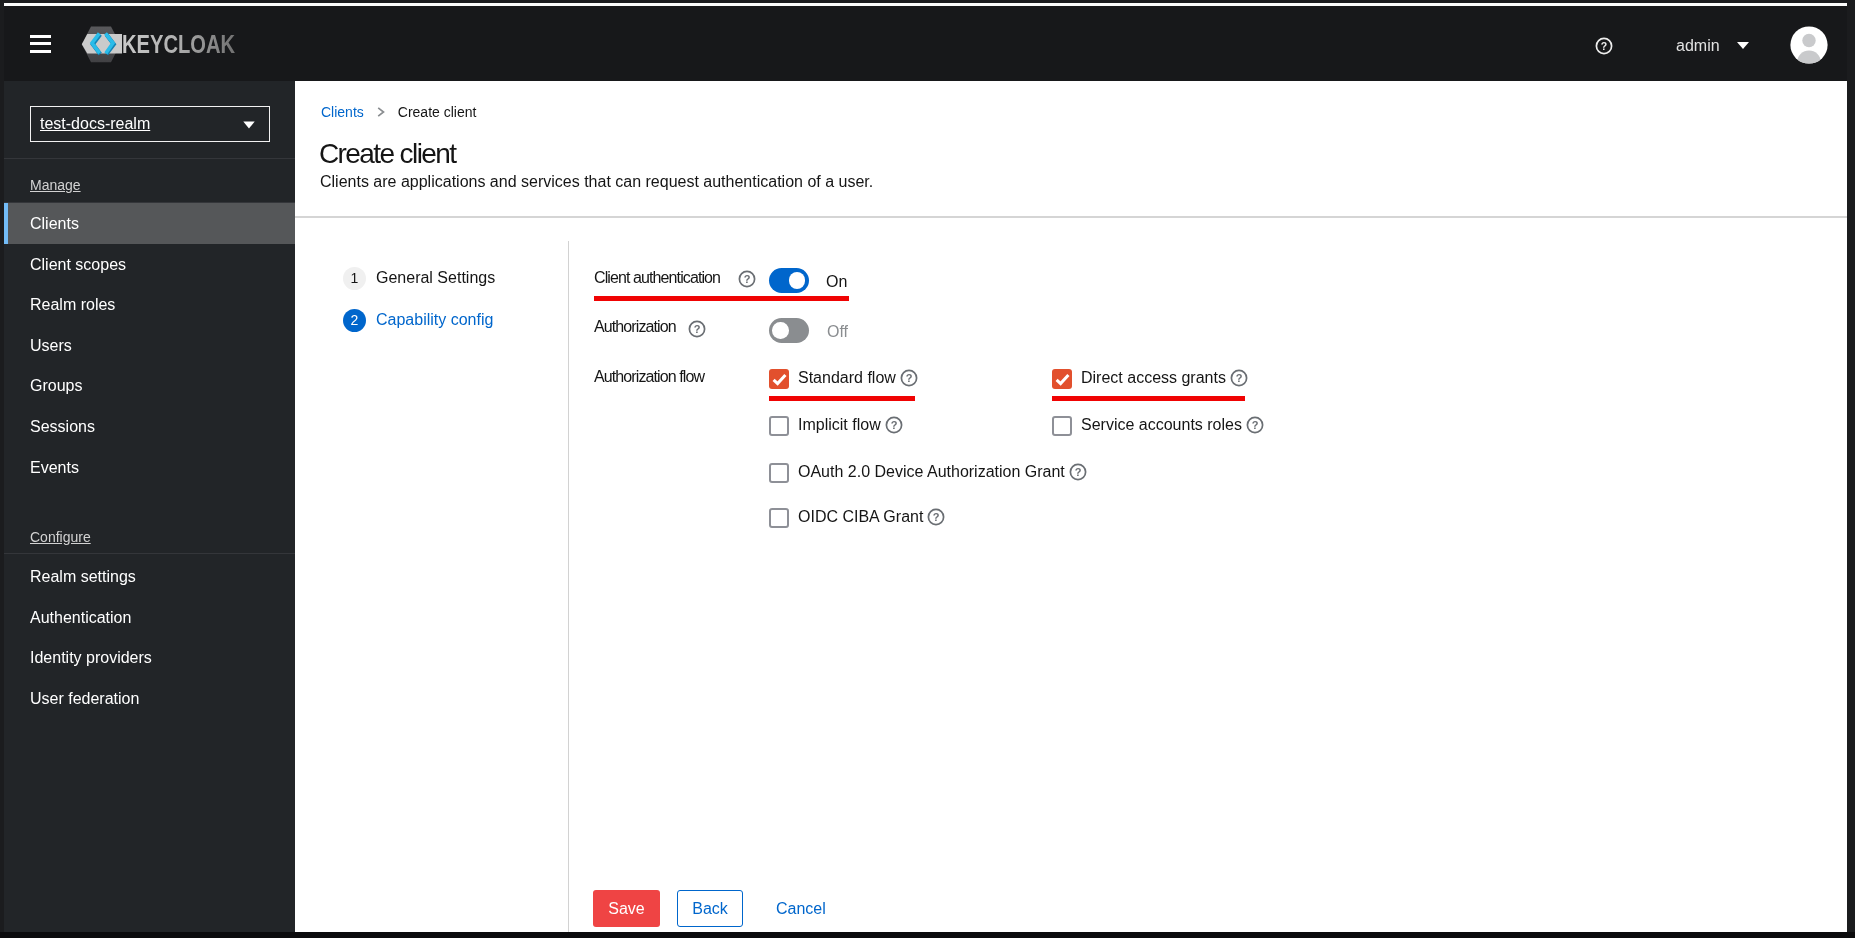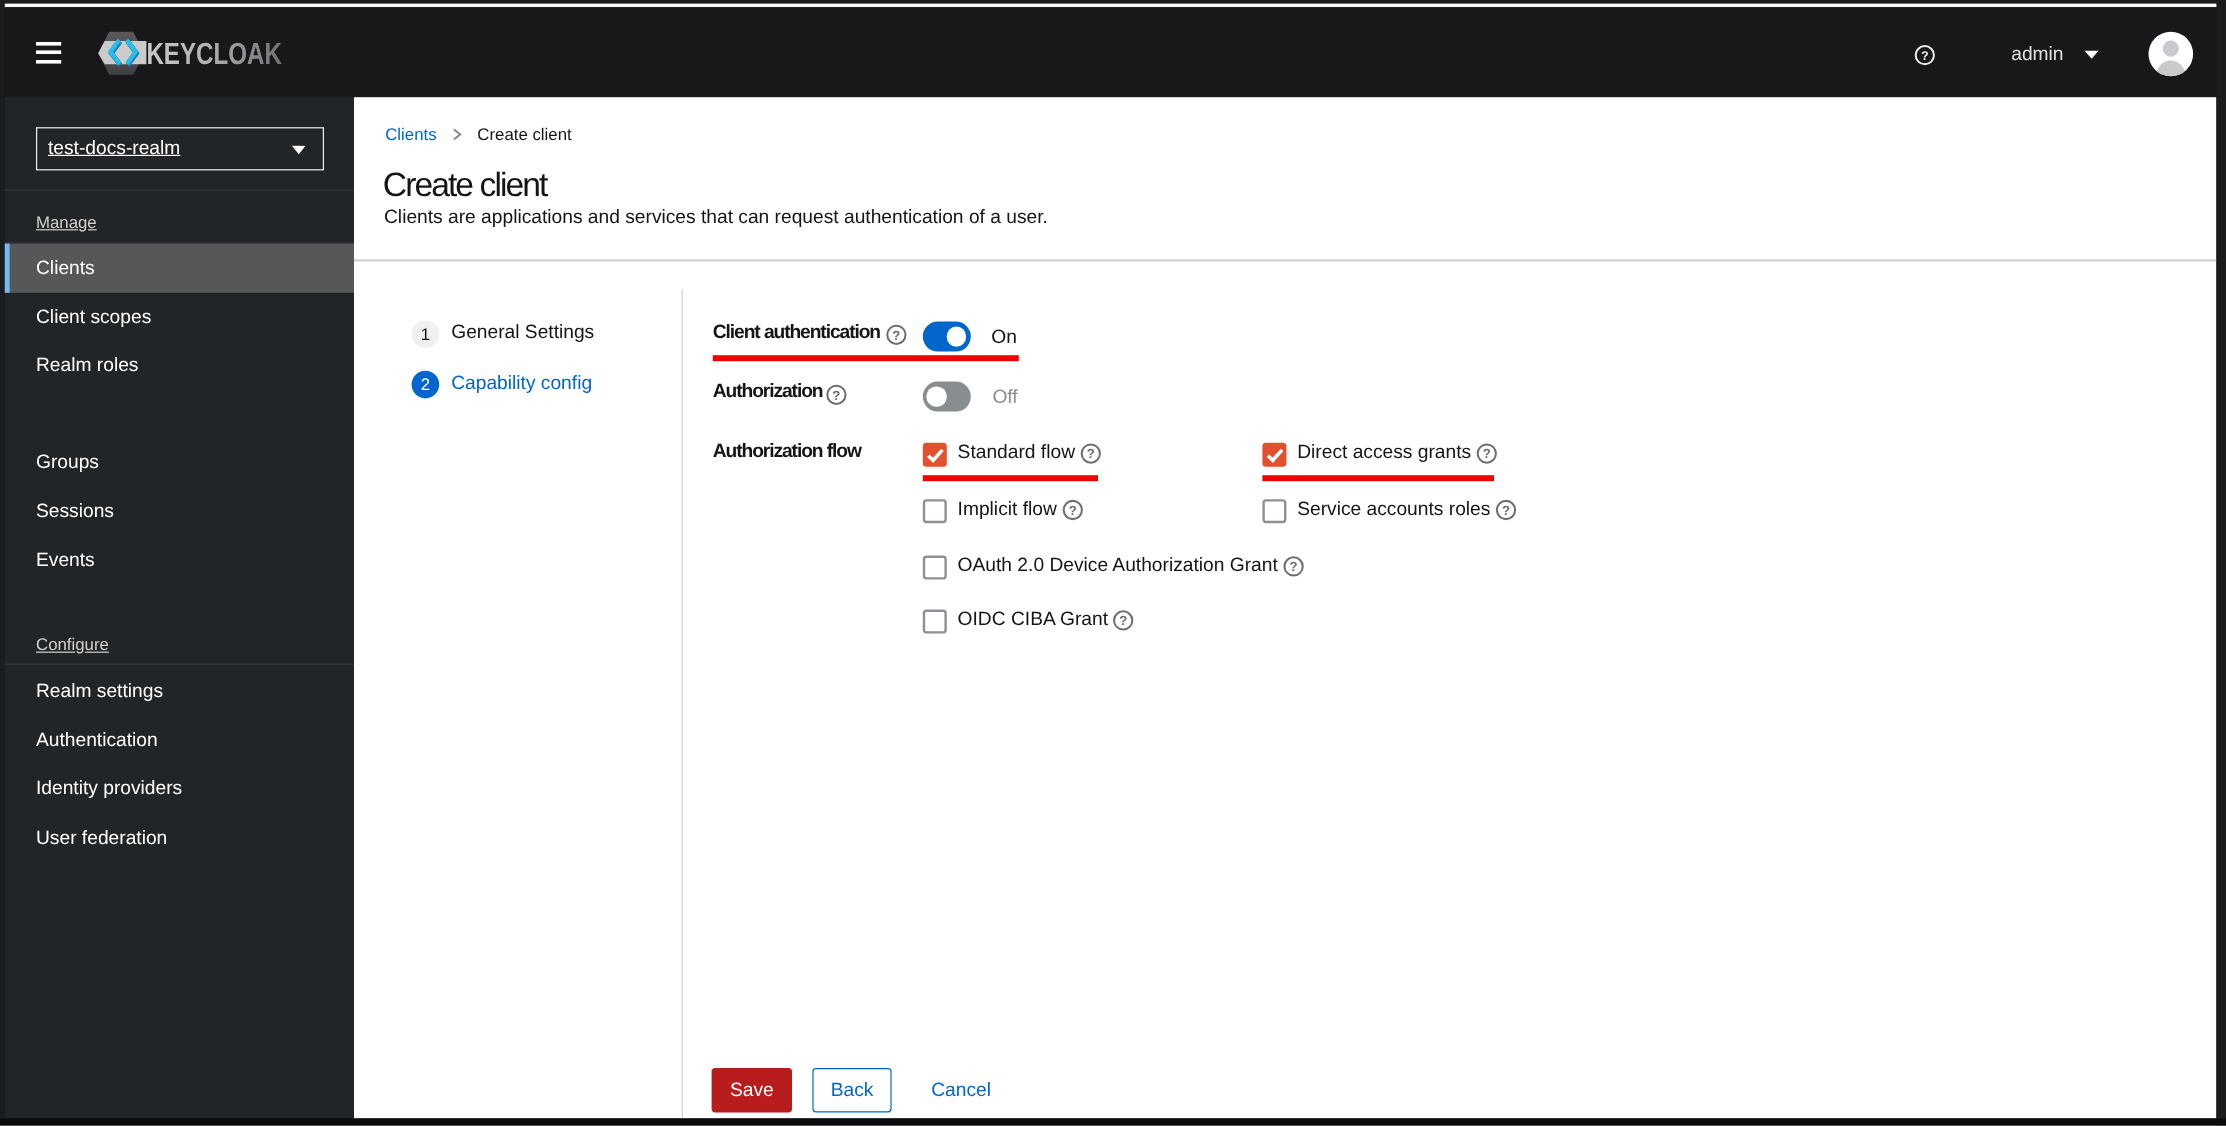--- a/index.html
+++ b/index.html
@@ -32,21 +32,21 @@
   #title { left:24px; top:56.5px; font-size:28px; font-weight:500; letter-spacing:-1.6px; color:#151515; }
   #desc { left:25px; top:91.5px; font-size:16px; color:#151515; }
   #hdivide { left:0; top:135px; width:1552px; height:1.5px; background:#d5d5d5; }
   #vdivide { left:273px; top:160px; width:1px; height:691px; background:#d2d2d2; }
   .step { left:48px; height:24px; display:flex; align-items:center; gap:10px; font-size:16px; }
   .stepnum { width:23px; height:23px; border-radius:50%; display:flex; align-items:center; justify-content:center; font-size:14px; }
   .s1 .stepnum { background:#f0f0f0; color:#151515; }
   .s2 .stepnum { background:#0066cc; color:#fff; }
   .s1 .steplab { color:#151515; }
   .s2 .steplab { color:#0066cc; }
-  .flabel { left:299px; font-size:16px; font-weight:700; letter-spacing:-0.9px; color:#151515; line-height:19px; }
+  .flabel { left:299px; font-size:16px; font-weight:400; letter-spacing:-0.9px; color:#151515; line-height:19px; }
   .redline { background:#f00303; height:5px; }
   .toggle { left:474px; width:40px; height:25px; border-radius:12.5px; }
   .toggle .knob { position:absolute; top:4.2px; width:16.6px; height:16.6px; border-radius:50%; background:#fff; }
   .ton { background:#0066cc; } .ton .knob { left:19.8px; }
   .toff { background:#8a8d90; } .toff .knob { left:3.4px; }
   .tstate { font-size:16px; line-height:19px; }
   .cbrow { height:20px; display:flex; align-items:flex-start; font-size:16px; color:#151515; }
   .cbrow .lab { margin-left:9px; margin-right:4px; }
   .box { width:20px; height:20px; border-radius:3px; flex:none; }
   .box.un { background:#fff; border:2px solid #8e9097; }
@@ -106,20 +106,21 @@
     <svg id="realmcaret" width="12" height="8" viewBox="0 0 12 8">
         <polygon points="0.3,0.5 11.7,0.5 6,7.5" fill="#fff"></polygon>
       </svg>
   </div>
   <div class="abs sideline" style="top:77px"></div>
   <div class="abs sectitle" style="top:96px">Manage</div>
   <div class="abs sideline" style="top:121px"></div>
   <div class="abs navitem sel" style="top:122px">Clients</div>
   <div class="abs navitem" style="top:163px">Client scopes</div>
   <div class="abs navitem" style="top:203px">Realm roles</div>
+  <div class="abs navitem" style="top:244px">Users</div>
   <div class="abs navitem" style="top:284px">Groups</div>
   <div class="abs navitem" style="top:325px">Sessions</div>
   <div class="abs navitem" style="top:366px">Events</div>
   <div class="abs sectitle" style="top:448px">Configure</div>
   <div class="abs sideline" style="top:472px"></div>
   <div class="abs navitem" style="top:475px">Realm settings</div>
   <div class="abs navitem" style="top:516px">Authentication</div>
   <div class="abs navitem" style="top:556px">Identity providers</div>
   <div class="abs navitem" style="top:597px">User federation</div>
 </div>
@@ -222,18 +223,18 @@
 
   <div class="abs cbrow" style="left:474px;top:427px">
     <div class="box un"></div>
     <span class="lab">OIDC CIBA Grant</span>
     <svg class="qi" width="18" height="18" viewBox="0 0 18 18">
         <circle cx="9" cy="9" r="7.6" fill="none" stroke="#6a6e73" stroke-width="1.7"></circle>
         <text x="9" y="13" text-anchor="middle" font-size="11" font-weight="bold" fill="#6a6e73" font-family="Liberation Sans">?</text>
       </svg>
   </div>
 
-  <div class="abs btn" style="left:298px;width:67px;background:#b91c1c;color:#fff">Save</div>
+  <div class="abs btn" style="left:298px;width:67px;background:#ef4444;color:#fff">Save</div>
   <div class="abs btn" style="left:382px;width:66px;border:1px solid #0066cc;color:#0066cc;background:#fff">Back</div>
   <div class="abs" style="left:481px;top:818px;font-size:16px;line-height:19px;color:#0066cc">Cancel</div>
 </div>
 <div class="abs" id="rightstrip"></div>
 <div class="abs" id="bottomstrip"></div>
 
 </body></html>

